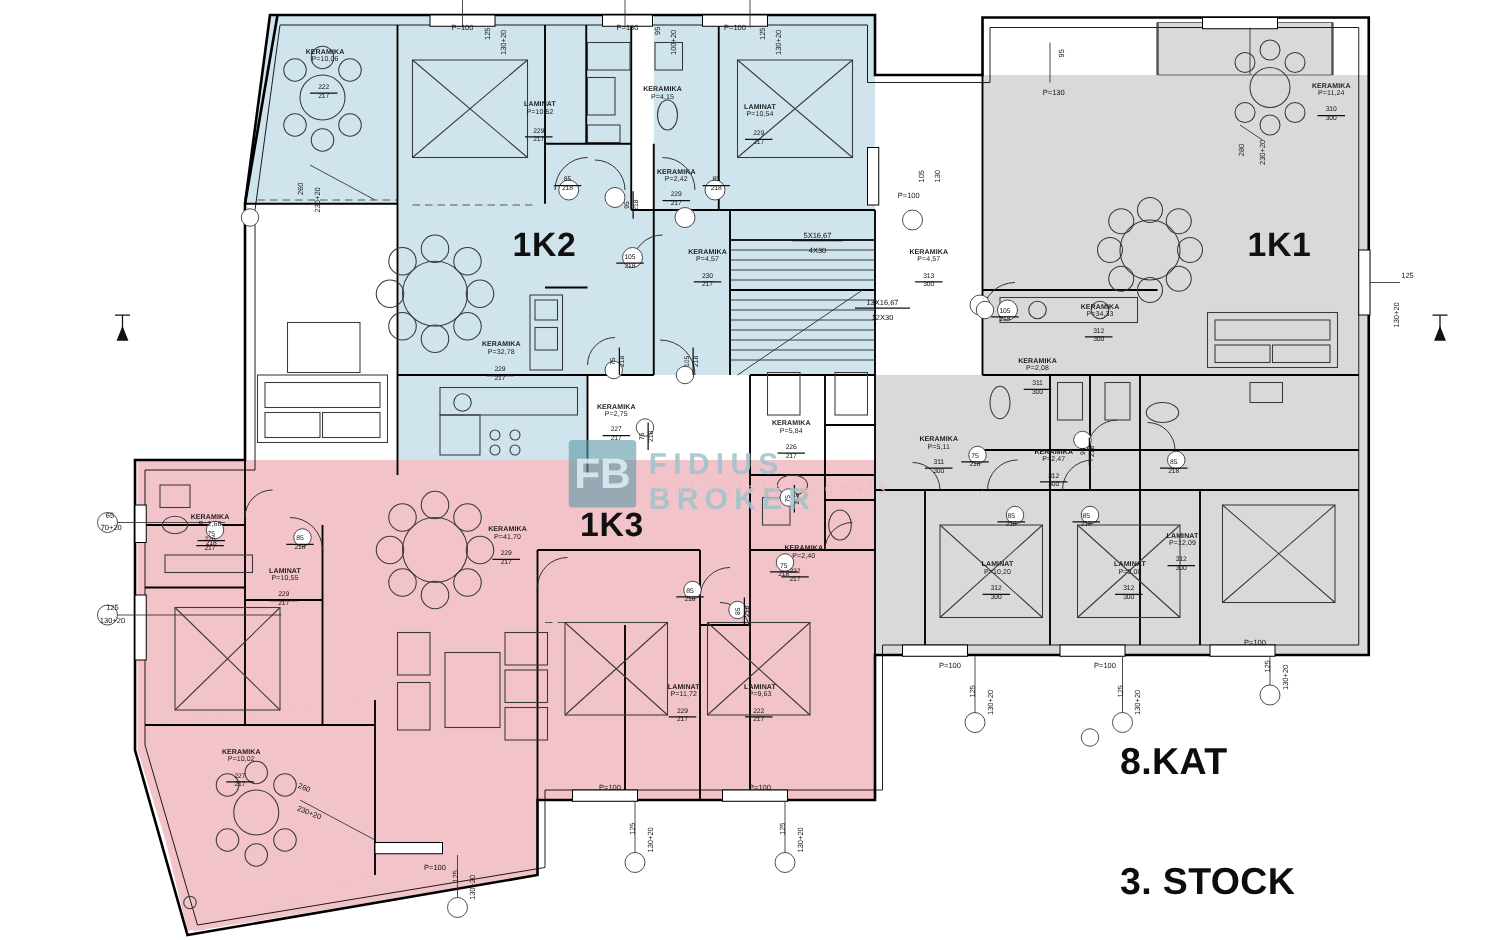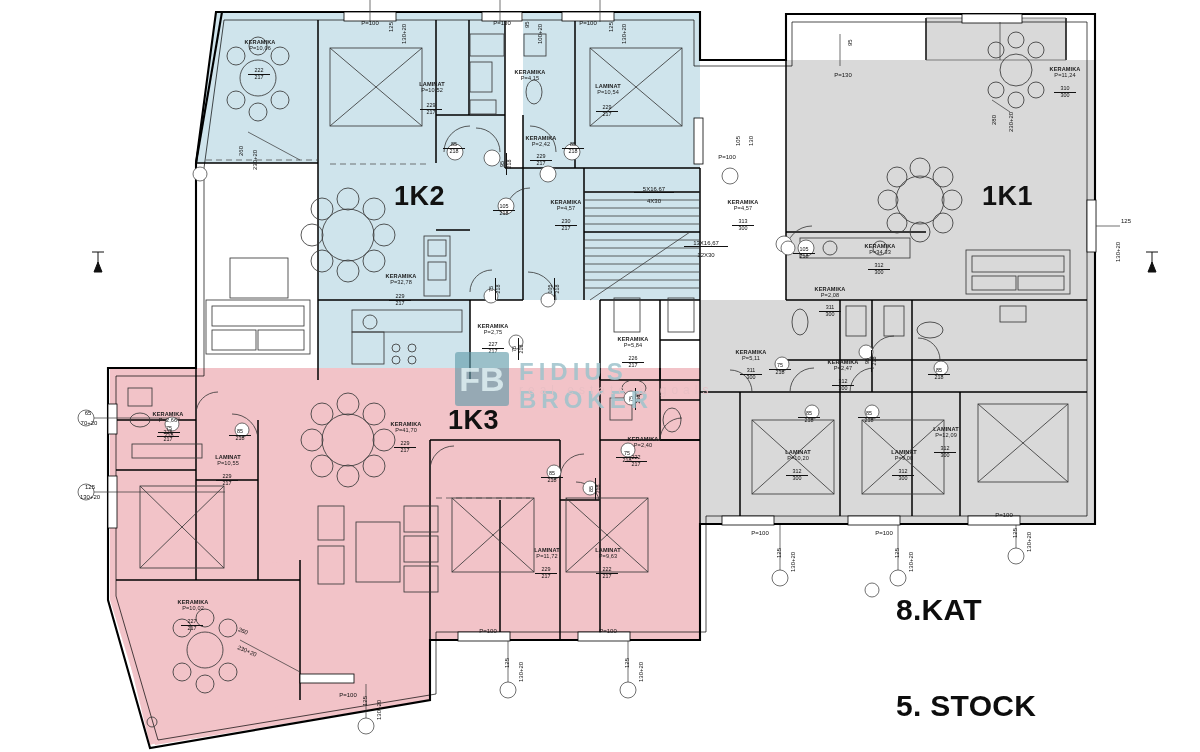--- a/index.html
+++ b/index.html
@@ -7,21 +7,21 @@
        font-family:"Liberation Sans",sans-serif;color:#111;}
   #plan{position:relative;width:1200px;height:752px;background:#fff;}
   svg{position:absolute;left:0;top:0;}
 
   
   .t{position:absolute;white-space:pre;line-height:1.05;}
   .room{font-size:5.6px;text-align:center;color:#1a1a1a;letter-spacing:.1px;}
   .room b{font-weight:700;display:block;font-size:5.6px;}
   .room i{font-style:normal;display:block;font-size:5.6px;}
   .dimsm{font-size:6px;color:#111;text-align:center;}
-  .aptlabel{font-weight:700;font-size:27px;color:#111;letter-spacing:.5px;}
+  .aptlabel{font-weight:700;font-size:27px;color:#111;letter-spacing:.5px;margin-left:16px;}
   .title{font-weight:700;font-size:30px;color:#0d0d0d;letter-spacing:.3px;}
   .vert{transform-origin:left top;}
   .frac{font-size:5.4px;text-align:center;line-height:1;}
   .frac span{display:block;}
   .frac .num{border-bottom:.6px solid #111;padding-bottom:.3px;}
 
   
   #wm{position:absolute;left:455px;top:352px;width:300px;height:60px;
       pointer-events:none;text-decoration:underline;}
   #wm .mark{position:absolute;left:0;top:0;width:54px;height:54px;
@@ -701,15 +701,15 @@
   <div class="t dimsm" style="left:684px;top:252px;width:44px;">12X30</div>
 
   <div id="wm">
     <div class="mark"></div>
     <div class="fb">FB</div>
     <div class="wt1">FIDIUS BROKER</div>
     <div class="wt2">real estate &amp; goals</div>
   </div>
 
   <div class="t title" style="left:896px;top:594px;">8.KAT</div>
-  <div class="t title" style="left:896px;top:690px;">5. STOCK</div>
+  <div class="t title" style="left:896px;top:690px;">3. STOCK</div>
 
 </div>
 
 </body></html>

